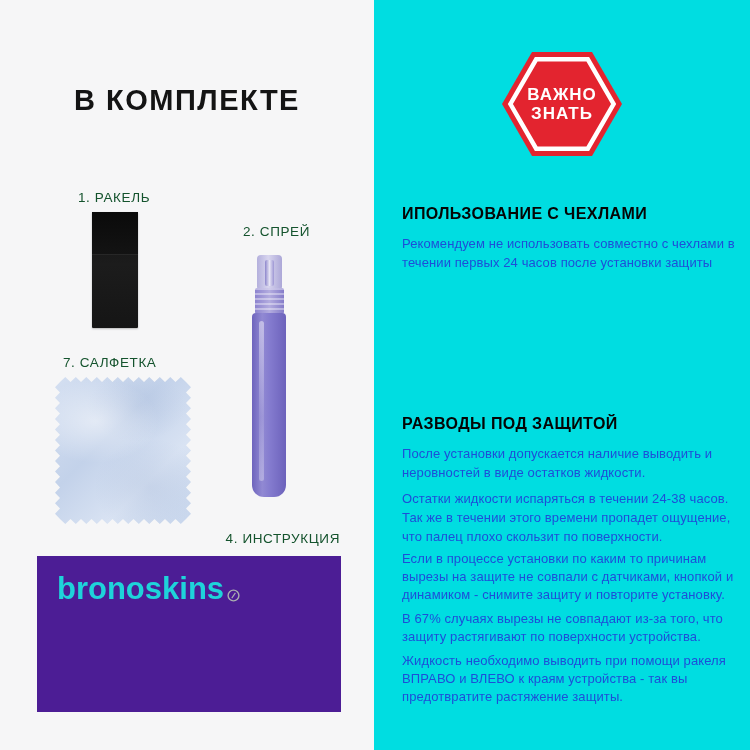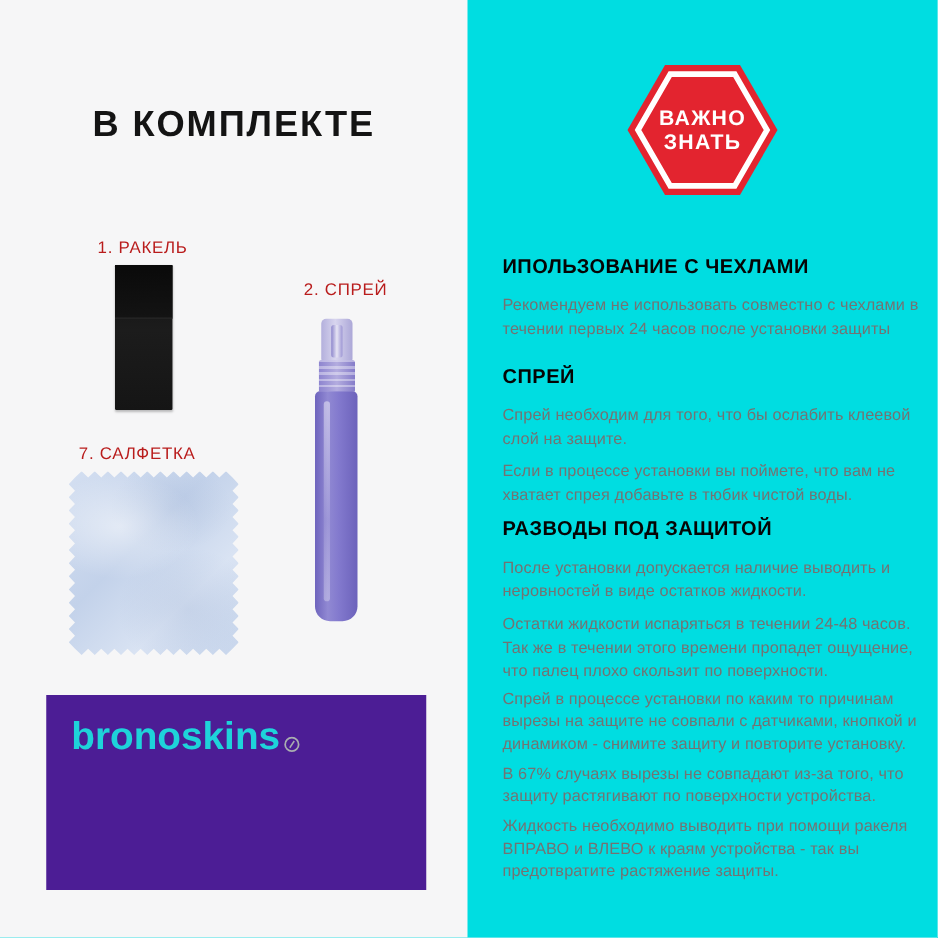--- a/index.html
+++ b/index.html
@@ -10,21 +10,21 @@
   }
   .canvas{position:absolute;inset:0;width:742px;height:750px;}
 
   
   .left-panel{position:absolute;left:0;top:0;width:374px;height:750px;background:var(--bg-left,#f6f6f7);}
   .kit-title{
     position:absolute;left:0;top:84px;width:374px;text-align:center;
     font-size:29px;font-weight:600;letter-spacing:1.5px;color:#141414;margin:0;
   }
   .item-label{
-    position:absolute;font-size:13.5px;letter-spacing:.6px;color:#b91c1c;white-space:nowrap;
+    position:absolute;font-size:13.5px;letter-spacing:.6px;color:#14532d;white-space:nowrap;
   }
   .label-1{left:78px;top:190px;}
   .label-2{left:243px;top:224px;}
   .label-3{left:63px;top:355px;}
   .label-4{left:37px;top:531px;width:303px;text-align:right;}
 
   
   .squeegee{
     position:absolute;left:92px;top:212px;width:46px;height:116px;
     background:linear-gradient(180deg,#101010 0%,#1c1c1c 45%,#151515 100%);
@@ -99,21 +99,21 @@
   .badge-text{font-family:"Liberation Sans",sans-serif;font-weight:bold;fill:#ffffff;font-size:17px;letter-spacing:1px;}
 
   .info-section{position:absolute;left:402px;width:344px;}
   .s1{top:203px;} .s2{top:291px;} .s3{top:413px;} .s4{top:550px;}
   .info-section h2{
     margin:0 0 9px 0;font-size:16px;line-height:22px;font-weight:bold;
     letter-spacing:.4px;color:#050505;white-space:nowrap;
   }
   .info-section p{
     margin:0 0 7px 0;font-size:13px;line-height:19px;letter-spacing:.1px;
-    color:#737373;
+    color:#1d4ed8;
   }
   .s4 p{line-height:18px;margin-bottom:6px;}
 </style>
 </head>
 <body>
 
 <div class="canvas">
 
   <div class="left-panel">
     <h1 class="kit-title">В КОМПЛЕКТЕ</h1>
@@ -130,20 +130,21 @@
       </div>
       <div class="spray-collar"></div>
       <div class="spray-body">
         <div class="spray-sheen"></div>
       </div>
     </div>
 
     <div class="item-label label-3">7. САЛФЕТКА</div>
     <div class="cloth" style="clip-path: polygon(5px 5px, 10.3px 0px, 15.5px 5px, 20.8px 0px, 26px 5px, 31.3px 0px, 36.5px 5px, 41.8px 0px, 47px 5px, 52.3px 0px, 57.5px 5px, 62.8px 0px, 68px 5px, 73.3px 0px, 78.5px 5px, 83.8px 0px, 89px 5px, 94.3px 0px, 99.5px 5px, 104.8px 0px, 110px 5px, 115.3px 0px, 120.5px 5px, 125.8px 0px, 131px 5px, 131px 5px, 136px 10.3px, 131px 15.5px, 136px 20.8px, 131px 26.1px, 136px 31.3px, 131px 36.6px, 136px 41.9px, 131px 47.2px, 136px 52.4px, 131px 57.7px, 136px 63px, 131px 68.2px, 136px 73.5px, 131px 78.8px, 136px 84px, 131px 89.3px, 136px 94.6px, 131px 99.8px, 136px 105.1px, 131px 110.4px, 136px 115.7px, 131px 120.9px, 136px 126.2px, 131px 131.5px, 136px 136.7px, 131px 142px, 131px 142px, 125.8px 147px, 120.5px 142px, 115.3px 147px, 110px 142px, 104.8px 147px, 99.5px 142px, 94.3px 147px, 89px 142px, 83.8px 147px, 78.5px 142px, 73.3px 147px, 68px 142px, 62.8px 147px, 57.5px 142px, 52.3px 147px, 47px 142px, 41.8px 147px, 36.5px 142px, 31.3px 147px, 26px 142px, 20.8px 147px, 15.5px 142px, 10.3px 147px, 5px 142px, 5px 142px, 0px 136.7px, 5px 131.5px, 0px 126.2px, 5px 120.9px, 0px 115.7px, 5px 110.4px, 0px 105.1px, 5px 99.8px, 0px 94.6px, 5px 89.3px, 0px 84px, 5px 78.8px, 0px 73.5px, 5px 68.2px, 0px 63px, 5px 57.7px, 0px 52.4px, 5px 47.2px, 0px 41.9px, 5px 36.6px, 0px 31.3px, 5px 26.1px, 0px 20.8px, 5px 15.5px, 0px 10.3px, 5px 5px);"></div>
 
+    <div class="item-label label-4">4. ИНСТРУКЦИЯ</div>
     <div class="instruction-card">
       <div class="logo-row">
         <span class="logo">bronoskins</span>
         <svg class="logo-mark" width="13" height="13" viewBox="0 0 13 13">
           <circle cx="6.5" cy="6.5" r="5.4" fill="none" stroke="#a9adb0" stroke-width="1.4"></circle>
           <line x1="8.4" y1="3.8" x2="4.8" y2="9.2" stroke="#a9adb0" stroke-width="1.2"></line>
         </svg>
       </div>
     </div>
   </div>
@@ -155,31 +156,26 @@
     <polygon points="9.4,54 35.2,9.3 86.8,9.3 112.6,54 86.8,98.7 35.2,98.7" fill="none" stroke="#ffffff" stroke-width="4.5"></polygon>
     <text class="badge-text" x="61" y="50" text-anchor="middle">ВАЖНО</text>
     <text class="badge-text" x="61" y="69" text-anchor="middle">ЗНАТЬ</text>
   </svg>
 
   <section class="info-section s1">
     <h2>ИПОЛЬЗОВАНИЕ С ЧЕХЛАМИ</h2>
     <p>Рекомендуем не использовать совместно с чехлами в течении первых 24 часов после установки защиты</p>
   </section>
 
-  <section class="info-section s2">
-    <h2>СПРЕЙ</h2>
-    <p>Спрей необходим для того, что бы ослабить клеевой слой на защите.</p>
-    <p>Если в процессе установки вы поймете, что вам не хватает спрея добавьте в тюбик чистой воды.</p>
-  </section>
 
   <section class="info-section s3">
     <h2>РАЗВОДЫ ПОД ЗАЩИТОЙ</h2>
     <p>После установки допускается наличие выводить и неровностей в виде остатков жидкости.</p>
-    <p>Остатки жидкости испаряться в течении 24-48 часов. Так же в течении этого времени пропадет ощущение, что палец плохо скользит по поверхности.</p>
+    <p>Остатки жидкости испаряться в течении 24-38 часов. Так же в течении этого времени пропадет ощущение, что палец плохо скользит по поверхности.</p>
   </section>
 
   <section class="info-section s4">
-    <p>Спрей в процессе установки по каким то причинам вырезы на защите не совпали с датчиками, кнопкой и динамиком - снимите защиту и повторите установку.</p>
+    <p>Если в процессе установки по каким то причинам вырезы на защите не совпали с датчиками, кнопкой и динамиком - снимите защиту и повторите установку.</p>
     <p>В 67% случаях вырезы не совпадают из-за того, что защиту растягивают по поверхности устройства.</p>
     <p>Жидкость необходимо выводить при помощи ракеля ВПРАВО и ВЛЕВО к краям устройства - так вы предотвратите растяжение защиты.</p>
   </section>
 
 </div>
 
 </body></html>

